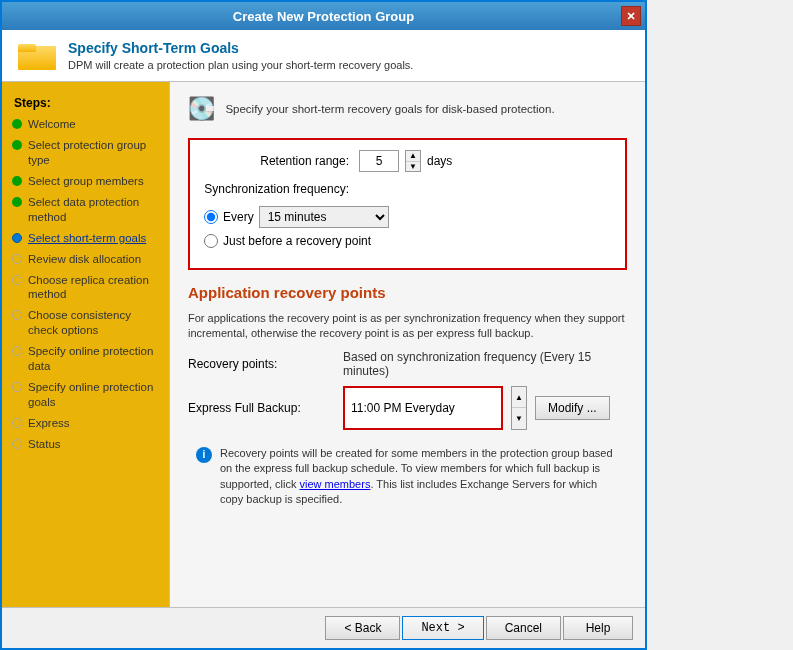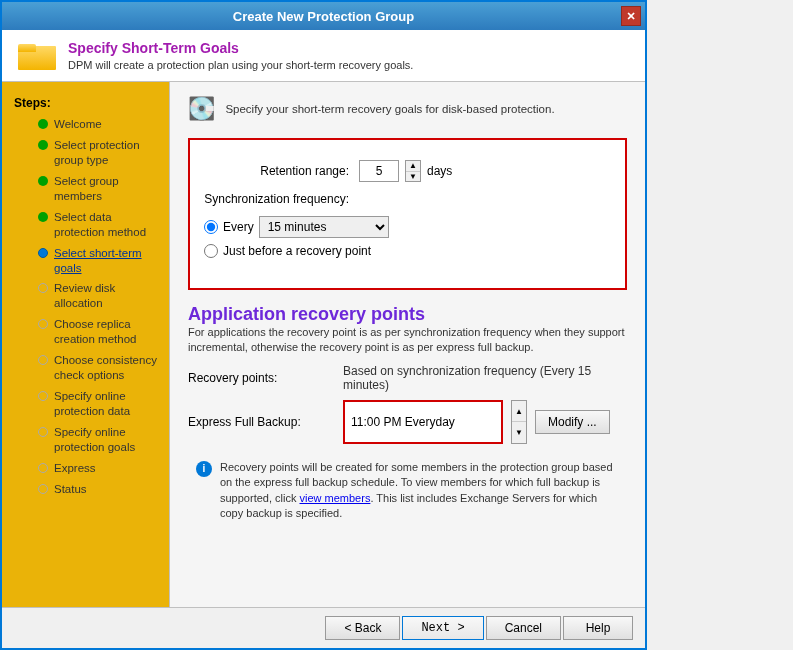--- a/index.html
+++ b/index.html
@@ -52,21 +52,21 @@
       border-bottom: 1px solid #c0c0c0;
       display: flex;
       align-items: flex-start;
       gap: 12px;
       flex-shrink: 0;
     }
 
     .header-text h2 {
       font-size: 14px;
       font-weight: 700;
-      color: #a21caf;
+      color: #0369a1;
       margin-bottom: 3px;
     }
 
     .header-text p {
       font-size: 11px;
       color: #333;
     }
 
     .main-content {
       display: flex;
@@ -91,21 +91,20 @@
     }
 
     .sidebar-item {
       display: flex;
       align-items: flex-start;
       padding: 3px 8px 3px 10px;
       gap: 6px;
       cursor: pointer;
       color: #333;
       line-height: 1.3;
-      margin-left: 26px;
     }
 
     .sidebar-item.active {
       color: #000;
       font-weight: 500;
     }
 
     .sidebar-item.active .step-label {
       text-decoration: underline;
       color: #003399;
@@ -142,21 +141,21 @@
     }
 
     .disk-header-text {
       font-size: 11.5px;
       color: #333;
     }
 
     .form-section {
       background: white;
       border: 2px solid #d00000;
-      padding: 20px 14px;
+      padding: 10px 14px;
       margin-bottom: 14px;
     }
 
     .form-row {
       display: flex;
       align-items: center;
       margin-bottom: 10px;
       gap: 10px;
     }
 
@@ -233,24 +232,24 @@
       width: 14px;
       height: 14px;
       cursor: pointer;
     }
 
     .app-recovery-section {
       margin-bottom: 14px;
     }
 
     .section-title {
-      font-size: 18px;
+      font-size: 15px;
       font-weight: 700;
-      color: #6d28d9;
-      margin-bottom: 0;
+      color: #c2410c;
+      margin-bottom: 10px;
     }
 
     .section-desc {
       font-size: 11px;
       color: #333;
       margin-bottom: 8px;
       line-height: 1.4;
     }
 
     .recovery-row {

